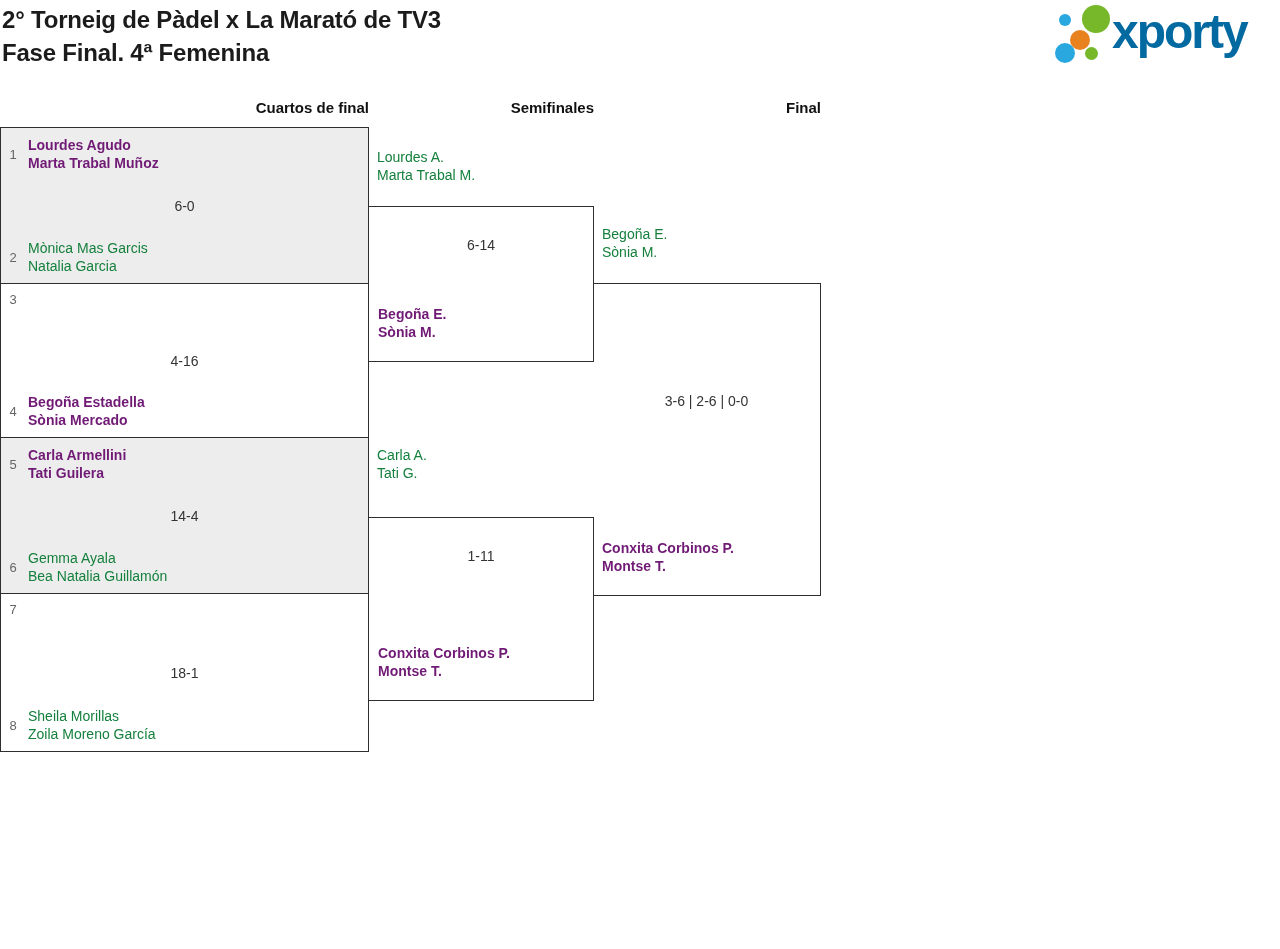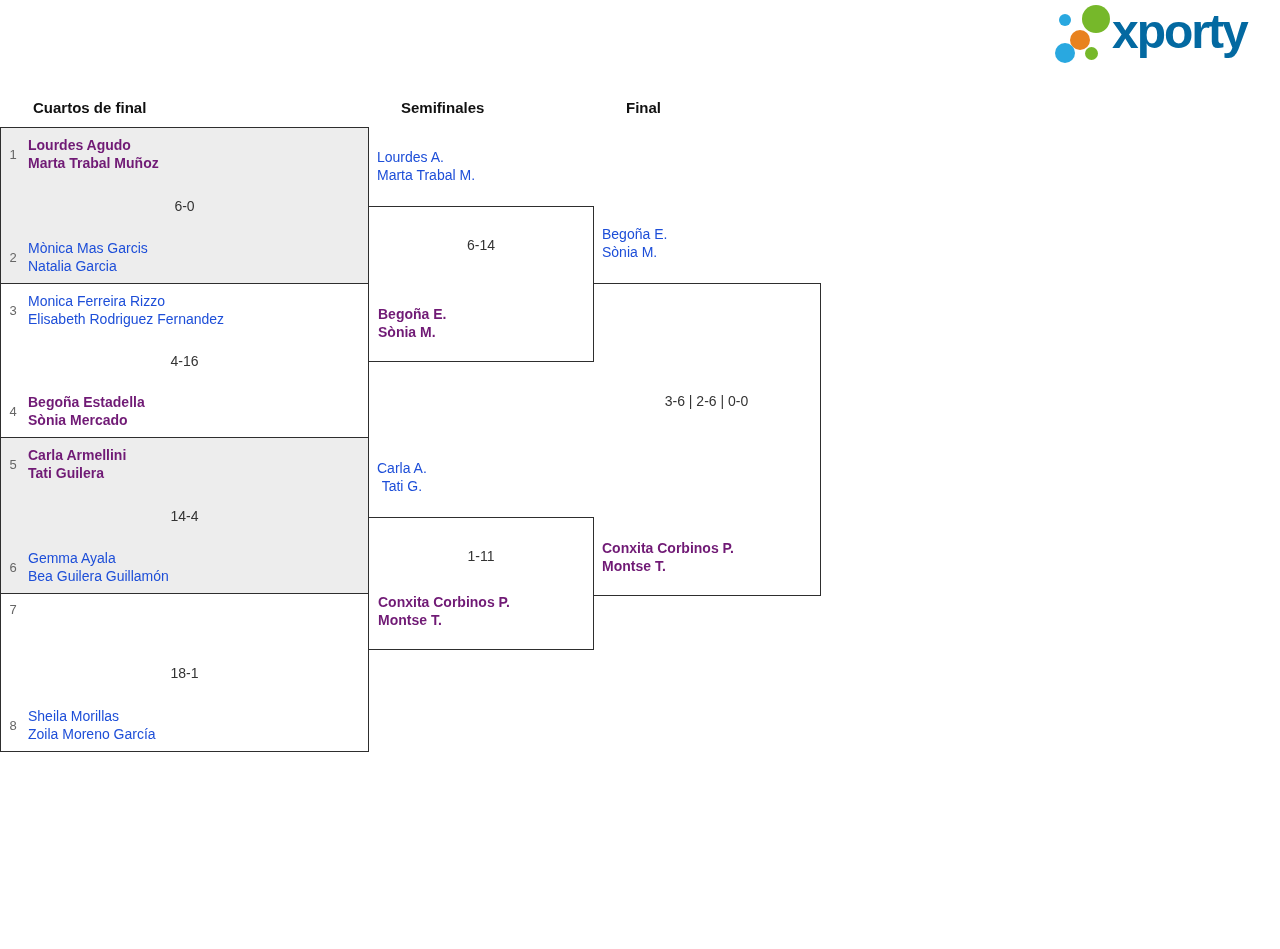--- a/index.html
+++ b/index.html
@@ -20,63 +20,67 @@
   .d-orange   { left:20px; top:30px; width:20px; height:20px; background:#e8821e; }
   .d-blue-lg  { left:5px;  top:43px; width:20px; height:20px; background:#29a8e0; }
   .d-green-sm { left:35px; top:47px; width:13px; height:13px; background:#76b82a; }
   .logo-text {
     position:absolute; left:62px; top:4px;
     font-size:48px; line-height:56px; font-weight:700; color:#0369a1; letter-spacing:-2px;
   }
   
   .colhead {
     position:absolute; top:98px; height:19px; line-height:19px;
-    font-size:15px; font-weight:700; color:#111; text-align:left;padding-left:33px;
+    font-size:15px; font-weight:700; color:#111; text-align:right;
   }
   #ch-qf { left:0;     width:369px; }
   #ch-sf { left:368px; width:226px; }
   #ch-f  { left:593px; width:228px; }
   
   .match { position:absolute; border:1px solid #2e2e2e; box-sizing:border-box; }
   #qf1 { left:0; top:127px; width:369px; height:157px; background:#ededed; }
   #qf2 { left:0; top:283px; width:369px; height:155px; background:#ffffff; }
   #qf3 { left:0; top:437px; width:369px; height:157px; background:#ededed; }
   #qf4 { left:0; top:593px; width:369px; height:159px; background:#ffffff; }
   #sf1 { left:368px; top:206px; width:226px; height:156px; background:transparent; }
-  #sf2 { left:368px; top:517px; width:226px; height:133px; background:transparent; }
+  #sf2 { left:368px; top:517px; width:226px; height:184px; background:transparent; }
   #final { left:593px; top:283px; width:228px; height:313px; border-left:none; background:transparent; }
   
   .team-row { position:absolute; left:0; right:0; display:flex; align-items:center; }
   .team-row.top    { top:8px; }
   .team-row.bottom { bottom:8px; }
   .seed { width:24px; flex:none; text-align:center; font-size:13px; color:#666; }
   .names { margin-left:3px; }
   .names, .float-team, .team-inside {
-    font-size:14px; line-height:18px; font-weight:400; color:#1d4ed8;
+    font-size:14px; line-height:18px; font-weight:400; color:#15803d;
   }
   .nline { display:block; white-space:nowrap; }
   .winner { color:#701a75; font-weight:700; }
   .score {
     position:absolute; left:0; right:0; text-align:center;
     font-size:14px; line-height:18px; color:#333;
   }
   .qf .score { top:50%; margin-top:-9px; }
   .sf .score { top:29px; }
   #final .score { top:108px; }
   .team-inside { position:absolute; left:9px; bottom:20px; }
   .float-team { position:absolute; }
   #sf1-top   { left:377px; top:148px; }
-  #sf2-top   { left:377px; top:459px;text-align:center; }
+  #sf2-top   { left:377px; top:446px; }
   #final-top { left:602px; top:225px; }
 </style>
 </head>
 <body>
 
 <div class="page">
 
+  <div class="title">
+    <div>2° Torneig de Pàdel x La Marató de TV3</div>
+    <div>Fase Final. 4ª Femenina</div>
+  </div>
 
   <a class="logo">
     <span class="dot d-green-lg"></span>
     <span class="dot d-blue-sm"></span>
     <span class="dot d-orange"></span>
     <span class="dot d-blue-lg"></span>
     <span class="dot d-green-sm"></span>
     <span class="logo-text">xporty</span>
   </a>
 
@@ -98,24 +102,20 @@
       <span class="names">
         <span class="nline">Mònica Mas Garcis</span>
         <span class="nline">Natalia Garcia</span>
       </span>
     </div>
   </div>
 
   <div class="match qf" id="qf2">
     <div class="team-row top">
       <span class="seed">3</span>
-      <span class="names">
-        <span class="nline">Monica Ferreira Rizzo</span>
-        <span class="nline">Elisabeth Rodriguez Fernandez</span>
-      </span>
     </div>
     <div class="score">4-16</div>
     <div class="team-row bottom">
       <span class="seed">4</span>
       <span class="names winner">
         <span class="nline">Begoña Estadella</span>
         <span class="nline">Sònia Mercado</span>
       </span>
     </div>
   </div>
@@ -126,21 +126,21 @@
       <span class="names winner">
         <span class="nline">Carla Armellini</span>
         <span class="nline">Tati Guilera</span>
       </span>
     </div>
     <div class="score">14-4</div>
     <div class="team-row bottom">
       <span class="seed">6</span>
       <span class="names">
         <span class="nline">Gemma Ayala</span>
-        <span class="nline">Bea Guilera Guillamón</span>
+        <span class="nline">Bea Natalia Guillamón</span>
       </span>
     </div>
   </div>
 
   <div class="match qf" id="qf4">
     <div class="team-row top">
       <span class="seed">7</span>
     </div>
     <div class="score">18-1</div>
     <div class="team-row bottom">

